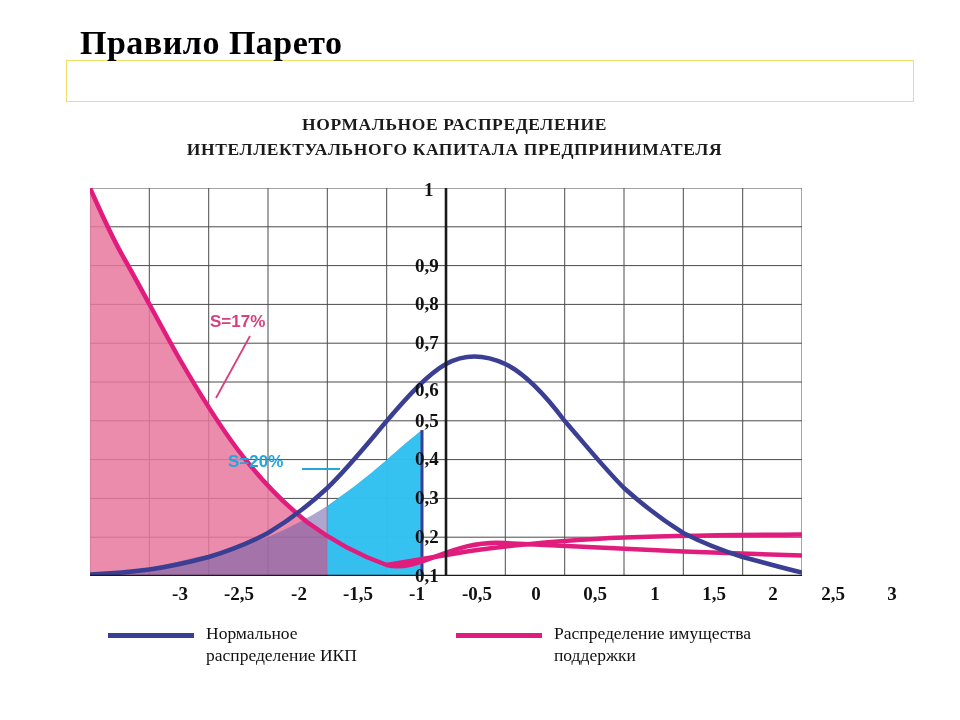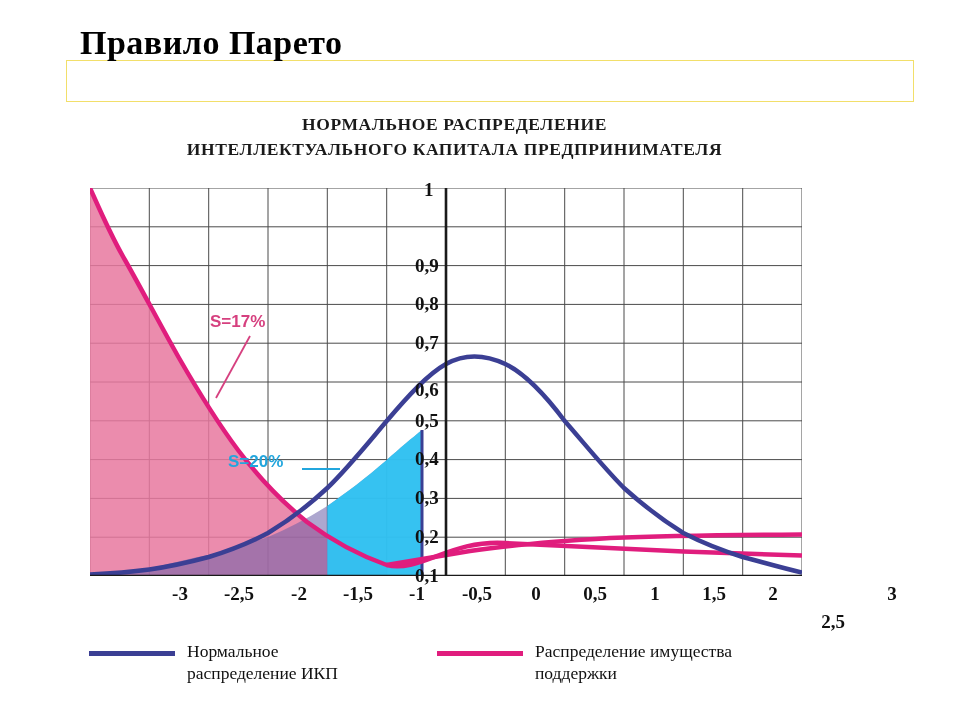--- a/index.html
+++ b/index.html
@@ -107,25 +107,24 @@
     font-weight: bold;
     font-size: 17px;
     white-space: nowrap;
   }
   #annot-80 { left: 210px; top: 312px; color: #d6407f; }
   #annot-20 { left: 228px; top: 452px; color: #22a6dd; }
 
   
   #legend {
     position: absolute;
-    left: 77px;
+    left: 96px;
     top: 622px;
     width: 800px;
     height: 80px;
-    margin-top: 18px;
   }
   .legend-item {
     position: absolute;
     display: flex;
     align-items: flex-start;
   }
   .legend-swatch {
     width: 86px;
     height: 0;
     border-top-width: 5px;
@@ -249,21 +248,21 @@
   <span style="left:149px;">-2,5</span>
   <span style="left:209px;">-2</span>
   <span style="left:268px;">-1,5</span>
   <span style="left:327px;">-1</span>
   <span style="left:387px;">-0,5</span>
   <span style="left:446px;">0</span>
   <span style="left:505px;">0,5</span>
   <span style="left:565px;">1</span>
   <span style="left:624px;">1,5</span>
   <span style="left:683px;">2</span>
-  <span style="left:743px;margin-top:28px;">2,5</span>
+  <span style="left:743px;">2,5</span>
   <span style="left:802px;">3</span>
 </div>
 
 <div class="annot" id="annot-80">S=17%</div>
 <div class="annot" id="annot-20">S=20%</div>
 
 <div id="legend">
   <div class="legend-item" id="legend-item-0">
     <div class="legend-swatch" style="border-top-color:#3b3f94;"></div>
     <div class="legend-text">

